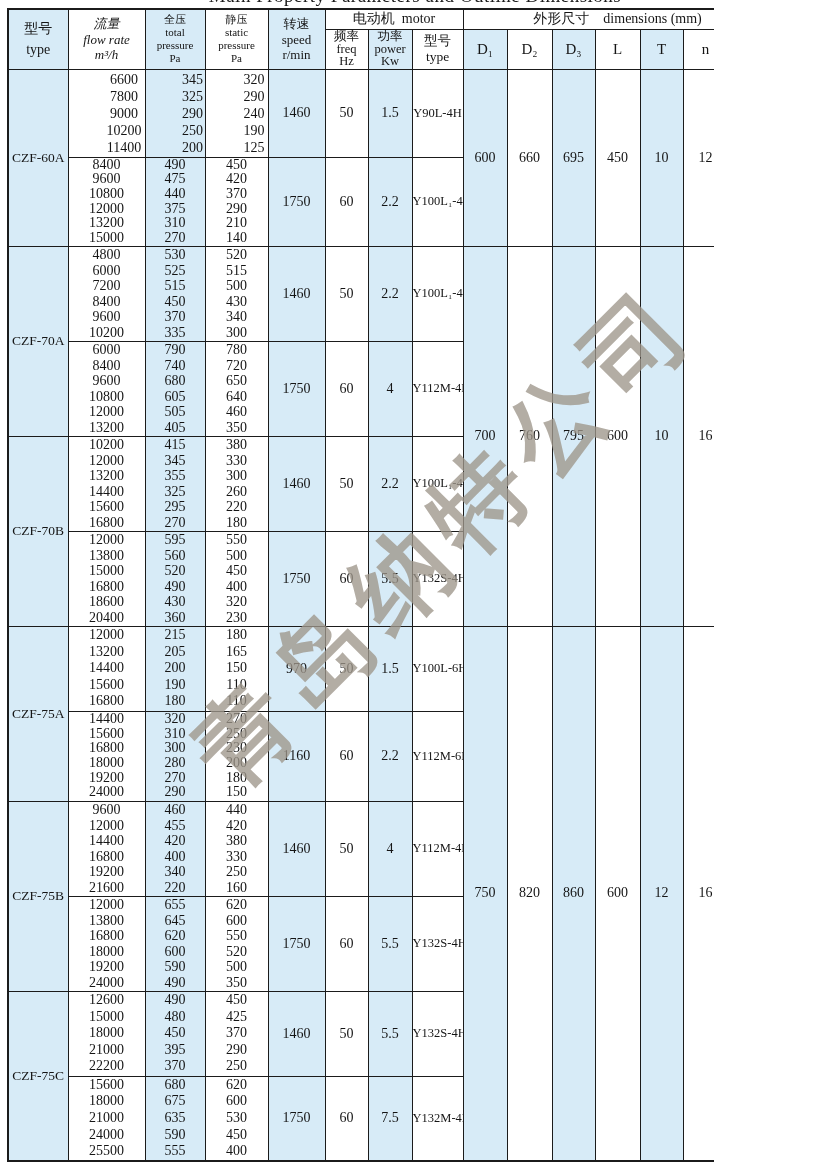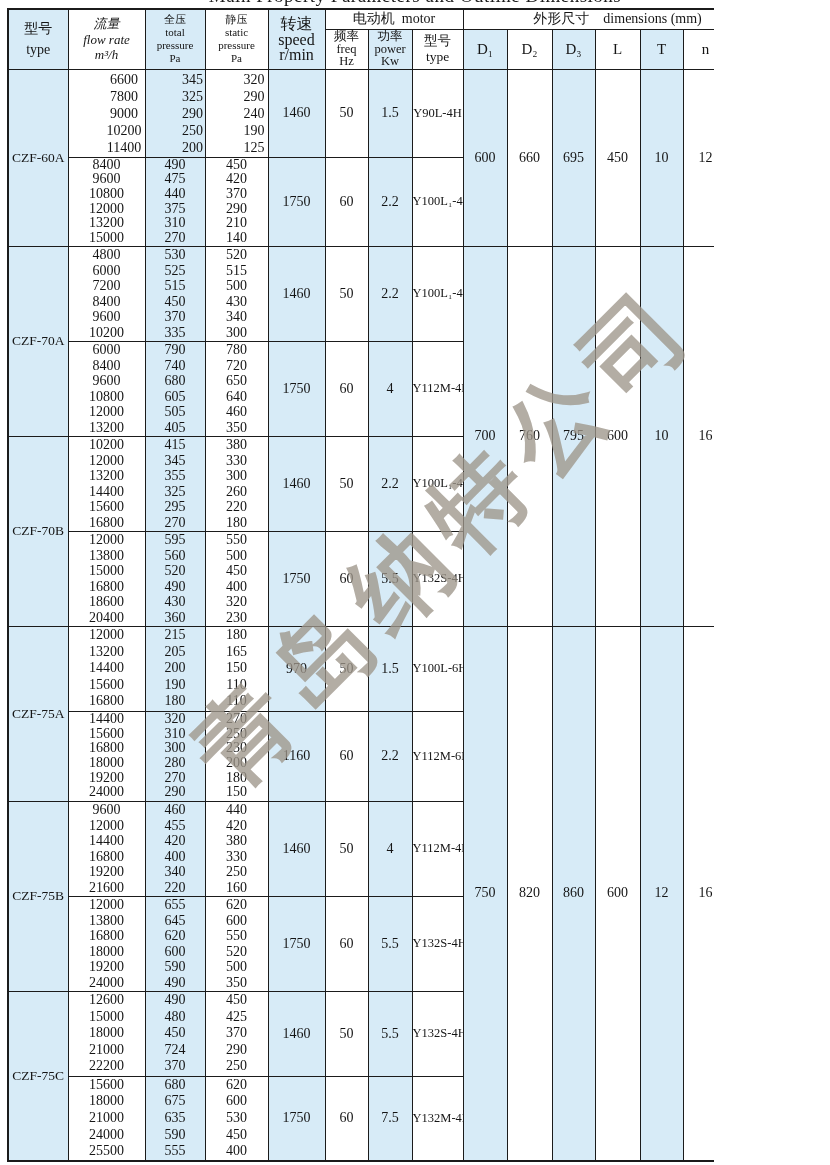--- a/index.html
+++ b/index.html
@@ -16,21 +16,21 @@
   td,th{border:1px solid #1b1b1b;padding:0;text-align:center;vertical-align:middle;
         font-weight:normal;font-size:14px;color:#151515;overflow:hidden;}
   .bz{background:#d7ebf7;}
   
   tr.hh1{height:20px;} tr.hh2{height:40px;}
   tr.hh1 th{font-size:14px;white-space:pre;}
   .hd .ln{line-height:14px;}
   th.h-model .ln{line-height:21px;font-size:14px;}
   th.h-flow .ln{line-height:15.5px;font-size:13px;font-style:italic;}
   th.h-press .ln{line-height:13.2px;font-size:11px;}
-  th.h-speed .ln{line-height:15.5px;font-size:16px;}
+  th.h-speed .ln{line-height:15.5px;font-size:13px;}
   th.h-weight .ln{line-height:15.5px;font-size:13px;}
   th.h-fq .ln{line-height:12.6px;font-size:12.5px;}
   th.h-mtype .ln{line-height:16px;font-size:13.5px;}
   th.h-dim{font-size:15px;}
   
   tr.h88{height:88px;} tr.h89{height:89px;} tr.h95{height:95px;}
   tr.h85{height:85px;} tr.h90{height:90px;}
   tr.h88 .ln{line-height:17px;margin-left:35px;}
   tr.h89 .ln{line-height:14.6px;}
   tr.h95 .ln{line-height:15.5px;}
@@ -446,21 +446,21 @@
             <div class="ln">12600</div>
             <div class="ln">15000</div>
             <div class="ln">18000</div>
             <div class="ln">21000</div>
             <div class="ln">22200</div>
           </td>
         <td class="bz">
             <div class="ln">490</div>
             <div class="ln">480</div>
             <div class="ln">450</div>
-            <div class="ln">724</div>
+            <div class="ln">395</div>
             <div class="ln">370</div>
           </td>
         <td>
             <div class="ln">450</div>
             <div class="ln">425</div>
             <div class="ln">370</div>
             <div class="ln">290</div>
             <div class="ln">250</div>
           </td>
         <td class="bz">1460</td>

